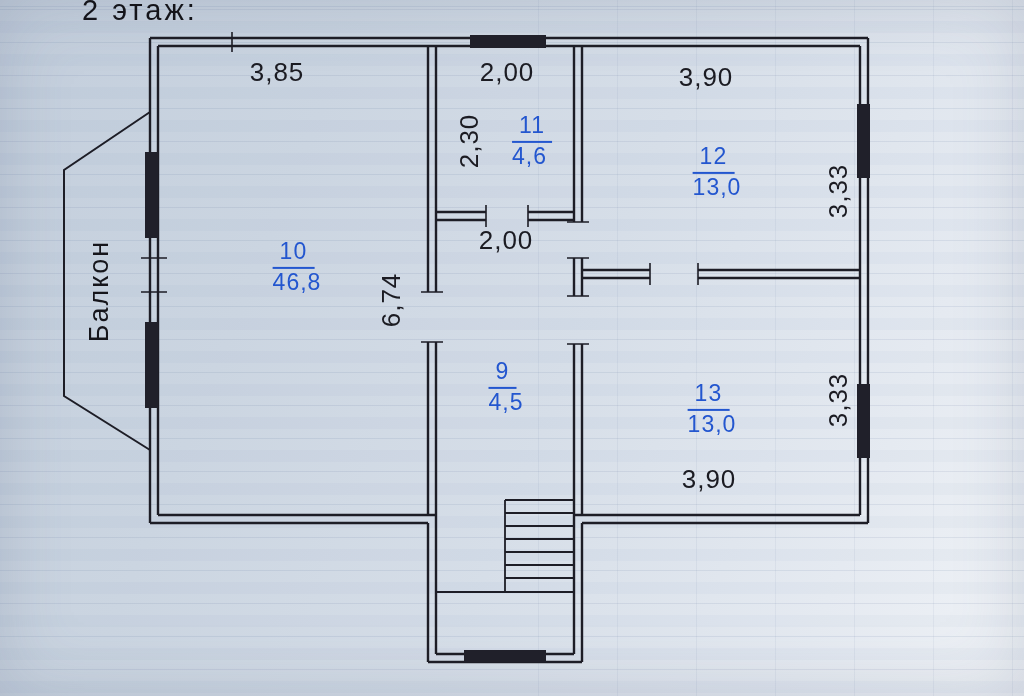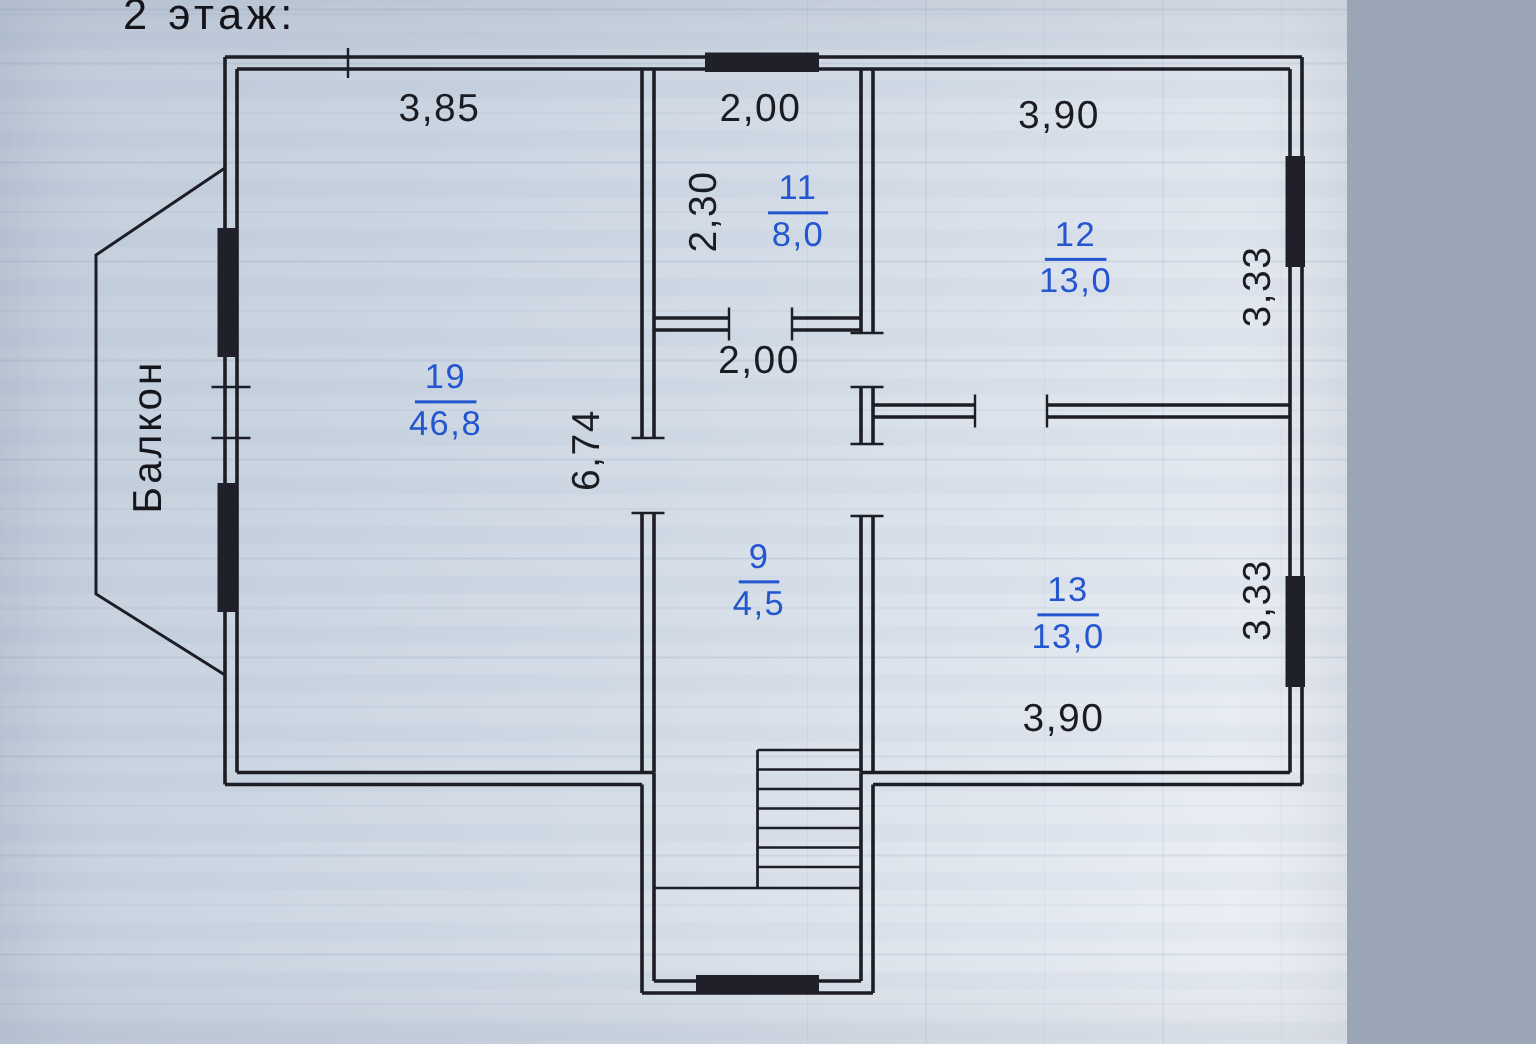--- a/index.html
+++ b/index.html
@@ -1,17 +1,17 @@
 <!DOCTYPE html>
 <html><head>
 <meta charset="utf-8">
 <style>
   html,body{margin:0;padding:0;background:#9aa5b5;}
   .scan{
-    position:relative;width:898px;height:696px;overflow:hidden;
+    position:relative;width:1024px;height:696px;overflow:hidden;
     font-family:"Liberation Sans",sans-serif;
     background:linear-gradient(112deg,#c3cedc 0%,#cbd5e1 28%,#d6dee8 55%,#e5eaf1 82%,#f0f3f7 100%);
     box-shadow:inset 0 0 70px rgba(80,95,125,.22);
   }
   
   .ghost-rows{
     position:absolute;inset:0;pointer-events:none;
     background:
       repeating-linear-gradient(to bottom, rgba(75,98,142,.11) 0 1px, transparent 1px 33px),
       repeating-linear-gradient(to bottom, transparent 0 12px, rgba(70,100,160,.035) 12px 24px, transparent 24px 33px);
@@ -25,21 +25,21 @@
   .ink{stroke:#1d1d26;fill:none;}
   .w{stroke-width:2.4;}
   .thin{stroke-width:1.6;}
   .fillink{fill:#20202a;stroke:none;}
   .txt{position:absolute;white-space:nowrap;color:#1b1b22;}
   .dim{transform:translate(-50%,-50%);font-size:26px;letter-spacing:1px;}
   .dim.vert{transform:translate(-50%,-50%) rotate(-90deg);}
   .title{left:82px;top:-6px;font-size:29px;letter-spacing:3px;color:#14141a;}
   .balcony{transform:translate(-50%,-50%) rotate(-90deg);font-size:27px;letter-spacing:2px;color:#15151b;}
   .room-label{
-    position:absolute;transform:translate(-50%,-50%);text-align:center;
+    position:absolute;transform:translate(-50%,-50%);
     color:#2356cf;font-size:23px;line-height:1.2;letter-spacing:1px;
   }
   .room-label .num{display:inline-block;padding:0 7px 1px;border-bottom:2px solid #2356cf;}
 </style>
 </head>
 <body>
 
 <div class="scan">
 
   <div class="ghost-rows"></div>
@@ -100,37 +100,37 @@
                M505,500 H574 M505,513 H574 M505,526 H574 M505,539 H574
                M505,552 H574 M505,565 H574 M505,578 H574
                M436,592 H574"></path>
     </g>
   </svg>
 
   <div class="txt title">2 этаж:</div>
 
   <div class="txt balcony" style="left:99px;top:291px;">Балкон</div>
 
-  <div class="txt dim" style="left:277px;top:72px;margin-left:16px;">3,85</div>
+  <div class="txt dim" style="left:277px;top:72px;">3,85</div>
   <div class="txt dim" style="left:507px;top:72px;">2,00</div>
   <div class="txt dim" style="left:706px;top:77px;">3,90</div>
   <div class="txt dim vert" style="left:469px;top:141px;">2,30</div>
   <div class="txt dim" style="left:506px;top:240px;">2,00</div>
   <div class="txt dim vert" style="left:391px;top:300px;">6,74</div>
   <div class="txt dim vert" style="left:838px;top:191px;">3,33</div>
   <div class="txt dim vert" style="left:838px;top:400px;">3,33</div>
   <div class="txt dim" style="left:709px;top:479px;">3,90</div>
 
   <div class="room-label" style="left:297px;top:267px;">
-    <span class="num">19</span><br>
+    <span class="num">10</span><br>
     <span>46,8</span>
   </div>
   <div class="room-label" style="left:532px;top:141px;">
     <span class="num">11</span><br>
-    <span>8,0</span>
+    <span>4,6</span>
   </div>
   <div class="room-label" style="left:717px;top:172px;">
     <span class="num">12</span><br>
     <span>13,0</span>
   </div>
   <div class="room-label" style="left:506px;top:387px;">
     <span class="num">9</span><br>
     <span>4,5</span>
   </div>
   <div class="room-label" style="left:712px;top:409px;">

